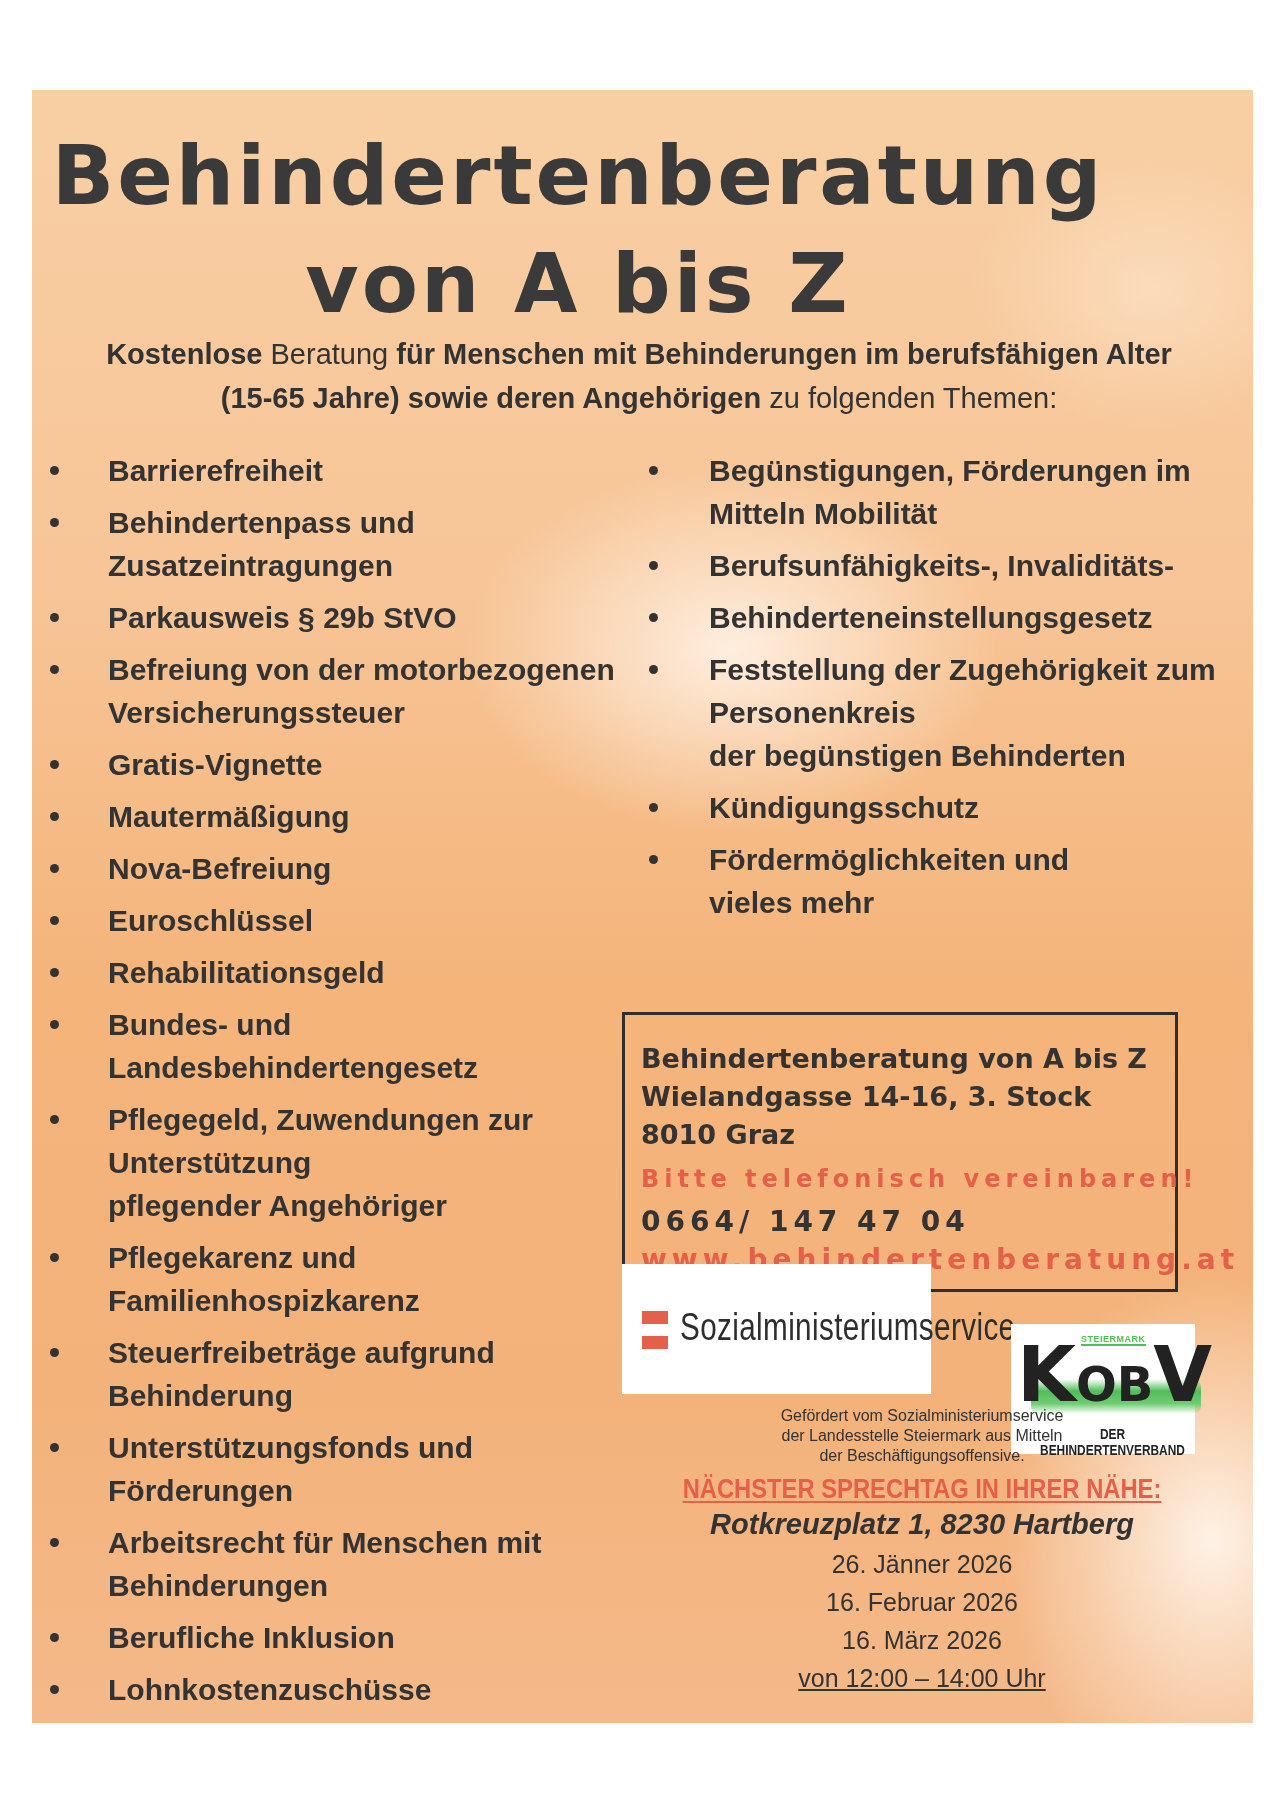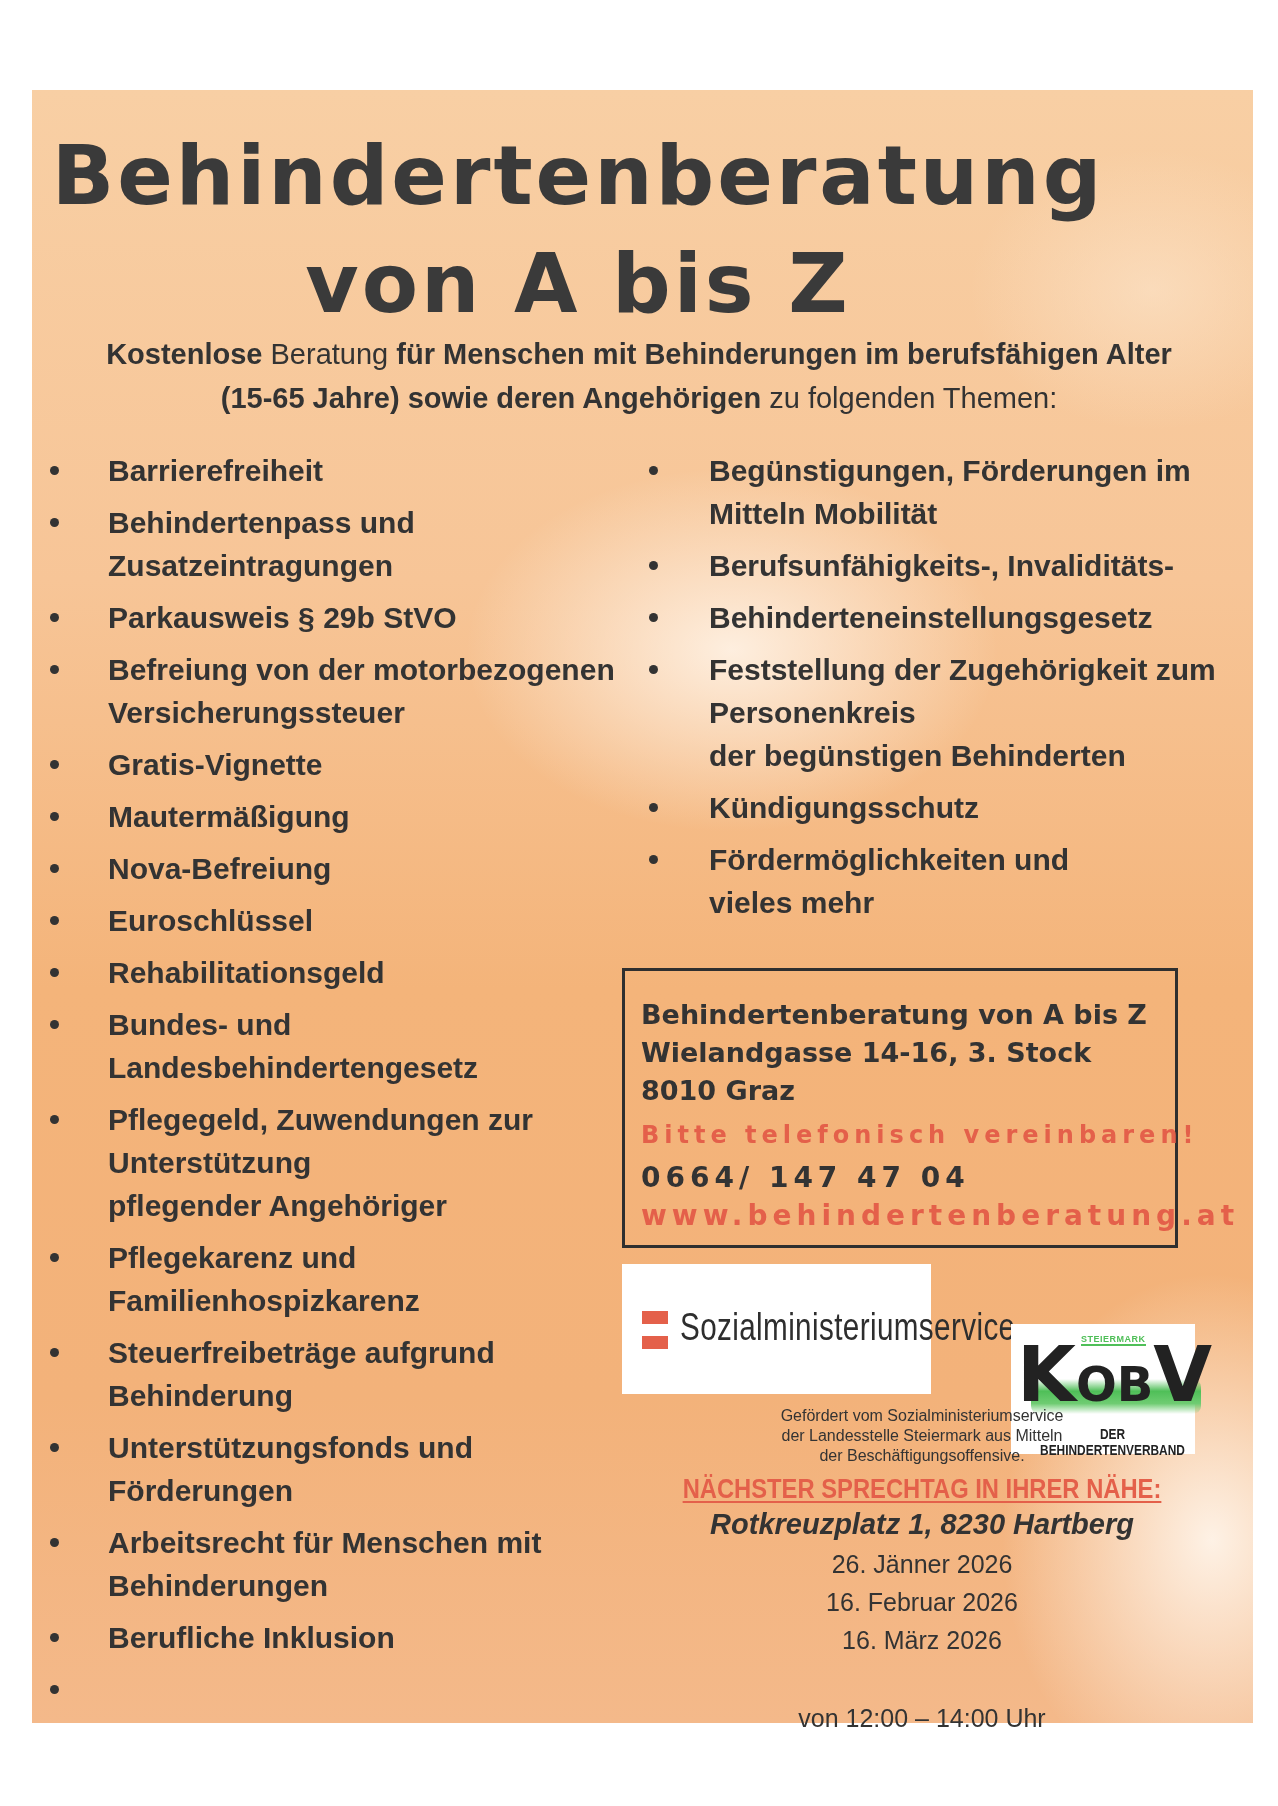--- a/index.html
+++ b/index.html
@@ -41,21 +41,21 @@
     line-height: 43px; margin-bottom: 9px; color: #333;
   }
   .list.right li { padding-left: 64px; }
   .bullet {
     position: absolute; left: 4px; top: 17px; width: 9px; height: 9px;
     border-radius: 50%; background: #333;
   }
   .line { display: block; white-space: nowrap; }
 
   .contact {
-    position: absolute; left: 622px; top: 968px; width: 556px; height: 280px;
+    position: absolute; left: 622px; top: 1012px; width: 556px; height: 280px;
     border: 3px solid #2f2f2f; box-sizing: border-box;
   }
   .contact .c-line {
     position: absolute; left: 16px; font-family: "DejaVu Sans", sans-serif;
     font-weight: bold; color: #333; white-space: nowrap;
   }
   .c-name { top: 28px; font-size: 27px; }
   .c-street { top: 66px; font-size: 27px; }
   .c-city { top: 104px; font-size: 27px; }
   .c-note { top: 150px; font-size: 24px; letter-spacing: 5px; color: #e4604a !important; }
@@ -103,21 +103,21 @@
   .next-heading {
     top: 1474px; font-size: 27px; font-weight: bold; color: #e4604a;
     text-decoration: underline; text-underline-offset: 3px;
     font-family: "Liberation Sans", sans-serif; transform: scaleX(0.88);
   }
   .location { top: 1508px; font-size: 29px; font-weight: bold; color: #333; font-style: italic; }
   .date { font-size: 25px; color: #333; }
   .date.d1 { top: 1550px; }
   .date.d2 { top: 1588px; }
   .date.d3 { top: 1626px; }
-  .date.d4 { top: 1704px; }
+  .date.d4 { top: 1664px; text-decoration: underline; }
 </style>
 </head>
 <body>
 
 <div class="panel"></div>
 
 <div class="title l1">Behindertenberatung</div>
 <div class="title l2">von A bis Z</div>
 
 <div class="subtitle s1"><b>Kostenlose</b><span class="n"> Beratung </span><b>für Menschen mit Behinderungen im berufsfähigen Alter</b></div>
@@ -192,20 +192,21 @@
       <span class="bullet"></span>
       <span class="line">Arbeitsrecht für Menschen mit</span>
       <span class="line">Behinderungen</span>
     </li>
   <li>
       <span class="bullet"></span>
       <span class="line">Berufliche Inklusion</span>
     </li>
   <li>
       <span class="bullet"></span>
+      <span class="line">Lohnkostenzuschüsse</span>
     </li>
 </ul>
 
 <ul class="list right">
   <li>
       <span class="bullet"></span>
       <span class="line">Begünstigungen, Förderungen im</span>
       <span class="line">Mitteln Mobilität</span>
     </li>
   <li>

